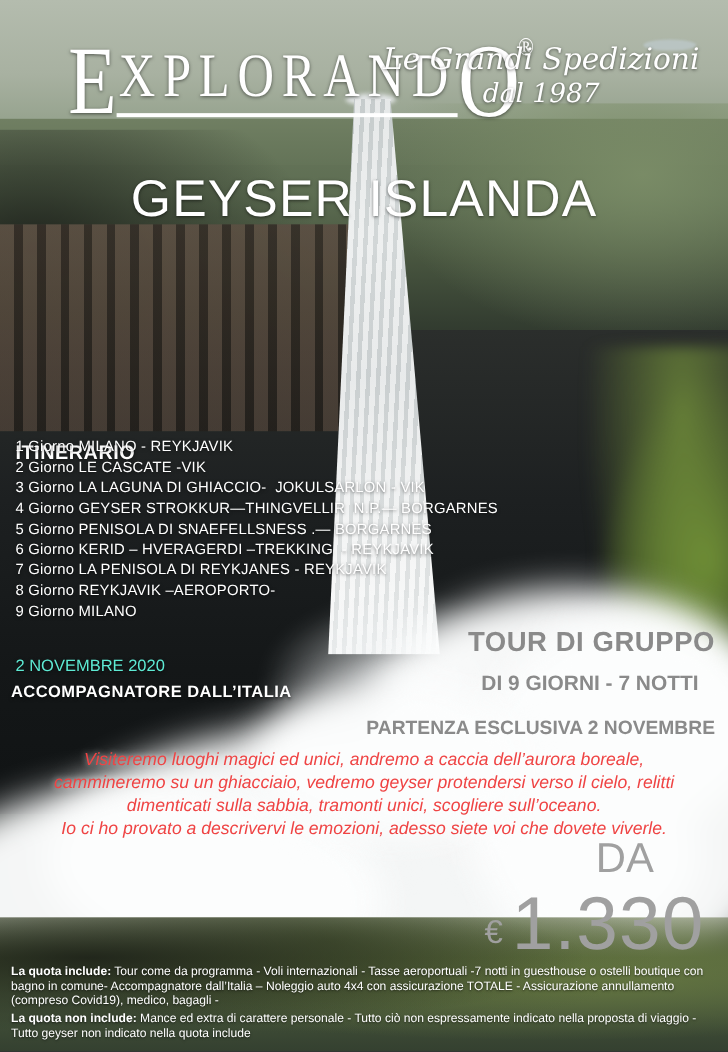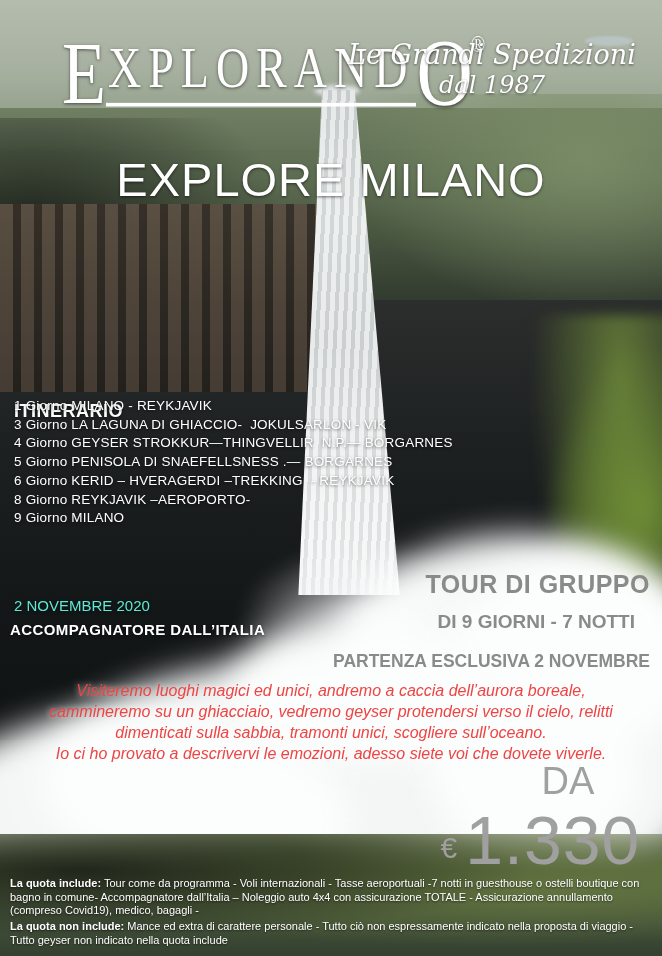--- a/index.html
+++ b/index.html
@@ -133,29 +133,31 @@
       <span class="logo-mid">XPLORAND</span>
       <span class="logo-o">O</span>
       <span class="logo-reg">®</span>
   </div>
 
   <div class="txt tagline white-sh">
     <div class="t1">Le Grandi Spedizioni</div>
     <div class="t2">dal 1987</div>
   </div>
 
-  <div class="txt hero-title white-sh">EXPLORE MILANO</div>
+  <div class="txt hero-title white-sh">GEYSER ISLANDA</div>
 
   <div class="txt itinerary-heading white-sh">ITINERARIO</div>
   <div class="txt itinerary-list white-sh">
     <div class="day-line">1 Giorno MILANO - REYKJAVIK</div>
+    <div class="day-line">2 Giorno LE CASCATE -VIK</div>
     <div class="day-line">3 Giorno LA LAGUNA DI GHIACCIO-  JOKULSARLON - VIK</div>
     <div class="day-line">4 Giorno GEYSER STROKKUR—THINGVELLIR  N.P.— BORGARNES</div>
     <div class="day-line">5 Giorno PENISOLA DI SNAEFELLSNESS .— BORGARNES</div>
     <div class="day-line">6 Giorno KERID – HVERAGERDI –TREKKING  - REYKJAVIK</div>
+    <div class="day-line">7 Giorno LA PENISOLA DI REYKJANES - REYKJAVIK</div>
     <div class="day-line">8 Giorno REYKJAVIK –AEROPORTO-</div>
     <div class="day-line">9 Giorno MILANO</div>
   </div>
 
   <div class="txt departure-date white-sh">2 NOVEMBRE 2020</div>
   <div class="txt escort white-sh">ACCOMPAGNATORE  DALL’ITALIA</div>
 
   <div class="txt tour-block">
     <div class="tour-l1">TOUR DI GRUPPO</div>
     <div class="tour-l2">DI 9 GIORNI - 7 NOTTI</div>

